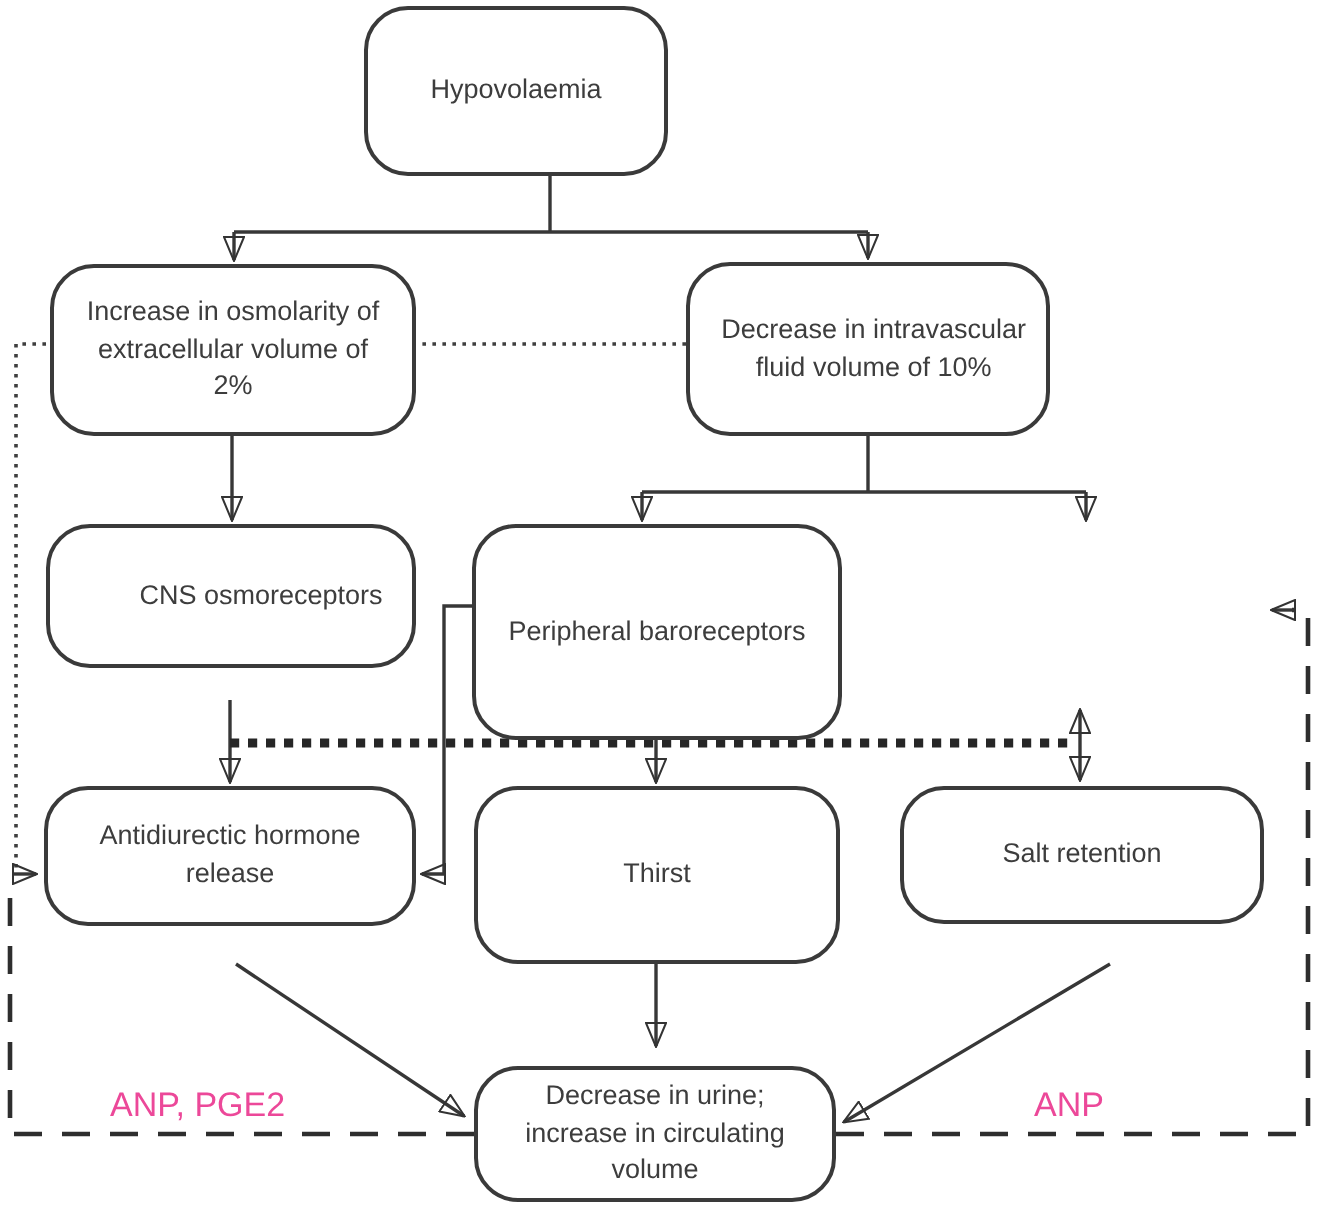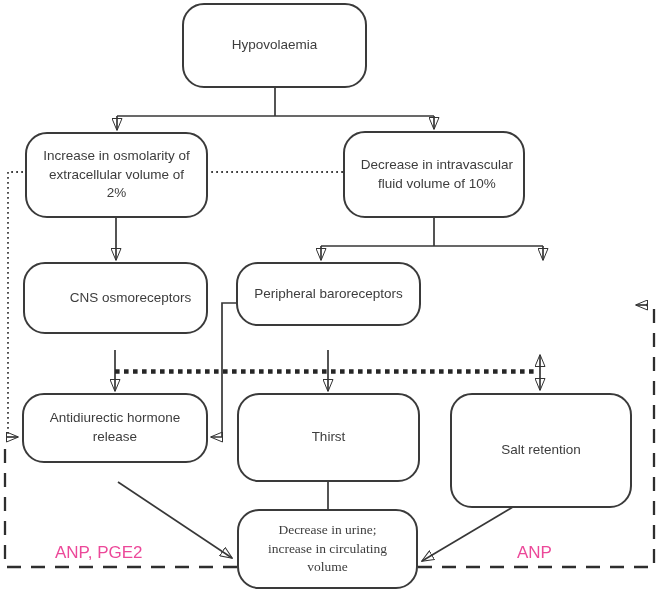--- a/index.html
+++ b/index.html
@@ -117,58 +117,58 @@
     <g>
       <path class="da" d="M237,567 H5 V441"></path>
     </g>
 
     <g>
       <path class="da" d="M418,567 H654 V305 H646"></path>
       <path class="s" d="M648,305 H636" marker-end="url(#ah)"></path>
     </g>
   </svg>
 
-  <div class="node" style="left:182px; top:3px; width:185px; height:85px;">
+  <div class="node" style="left:182px; top:3px; width:152px; height:85px;">
     <span>Hypovolaemia</span>
   </div>
 
   <div class="node" style="left:25px; top:132px; width:183px; height:86px;">
     <span>Increase in osmolarity of
 extracellular volume of
 2%</span>
   </div>
 
   <div class="node" style="left:343px; top:131px; width:182px; height:87px;justify-content:flex-end;">
     <span>Decrease in intravascular
 fluid volume of 10%</span>
   </div>
 
   <div class="node" style="left:23px; top:262px; width:185px; height:72px;padding-left:40px;">
     <span>CNS osmoreceptors</span>
   </div>
 
-  <div class="node" style="left:236px; top:262px; width:185px; height:64px;">
+  <div class="node" style="left:236px; top:262px; width:185px; height:108px;">
     <span>Peripheral baroreceptors</span>
   </div>
 
 
   <div class="node" style="left:22px; top:393px; width:186px; height:70px;">
     <span>Antidiurectic hormone
 release</span>
   </div>
 
   <div class="node" style="left:237px; top:393px; width:183px; height:89px;">
     <span>Thirst</span>
   </div>
 
-  <div class="node" style="left:450px; top:393px; width:182px; height:115px;">
+  <div class="node" style="left:450px; top:393px; width:182px; height:69px;">
     <span>Salt retention</span>
   </div>
 
-  <div class="node" style="left:237px; top:509px; width:181px; height:80px;font-family:Liberation Serif, serif;">
+  <div class="node" style="left:237px; top:533px; width:181px; height:68px;">
     <span>Decrease in urine;
 increase in circulating
 volume</span>
   </div>
 
   <div class="edge-label" style="left:55px; top:543px; width:125px;">ANP, PGE2</div>
 
   <div class="edge-label" style="left:517px; top:543px; width:75px;">ANP</div>
 
 </div>

